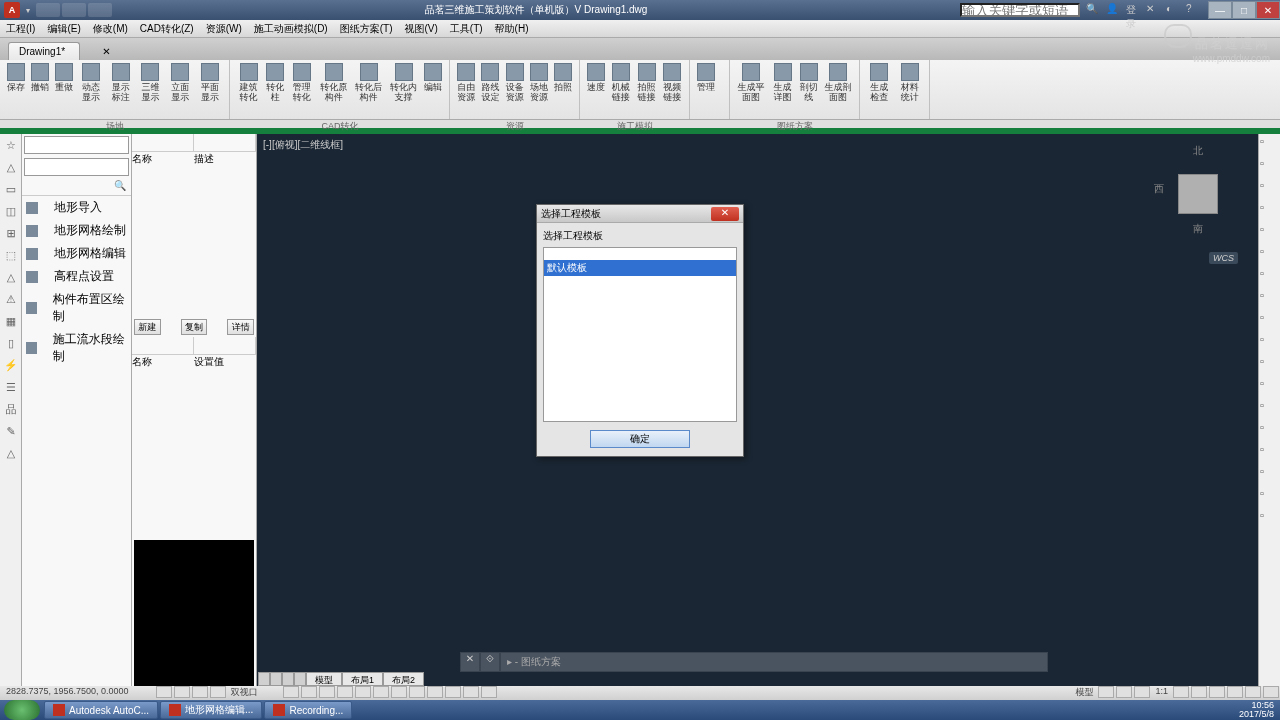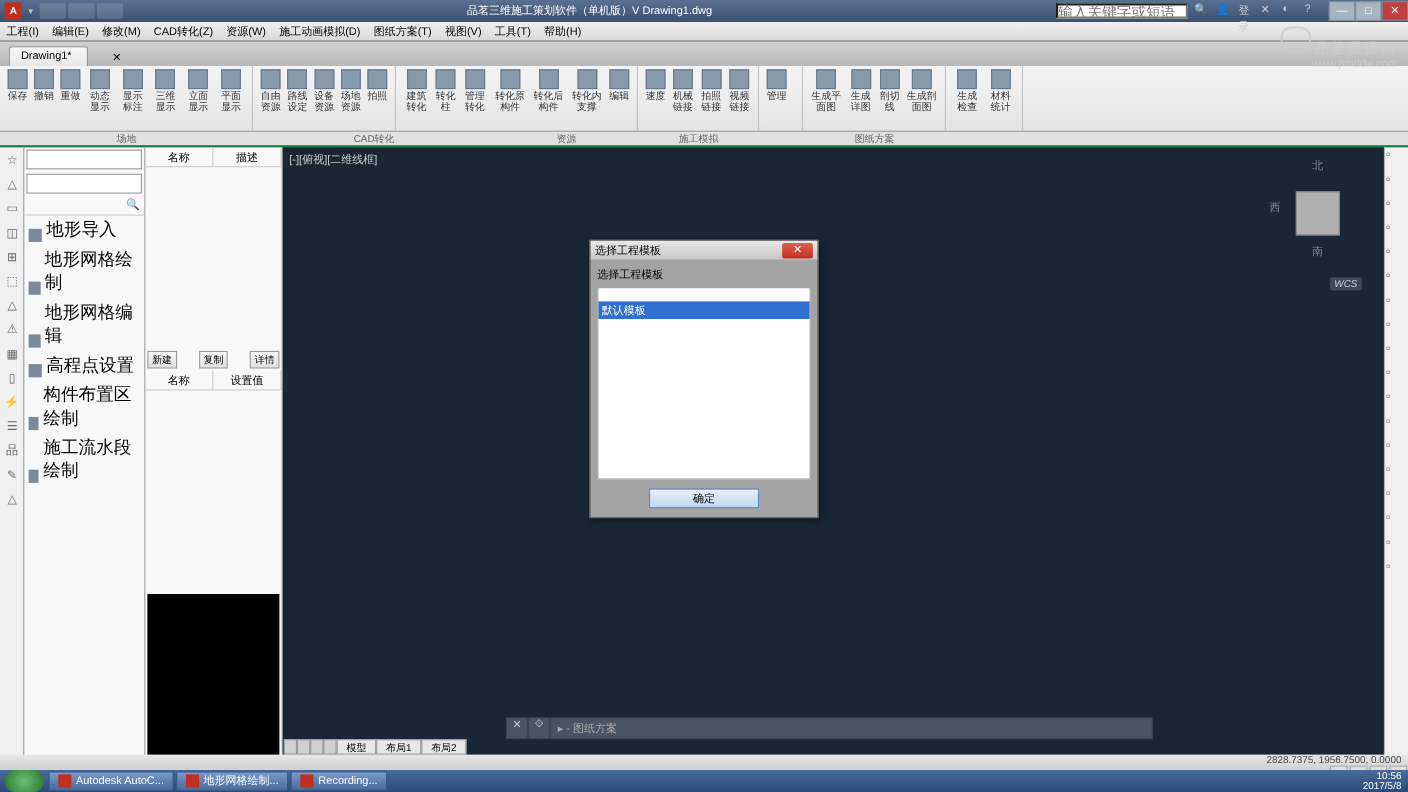--- a/index.html
+++ b/index.html
@@ -27,38 +27,38 @@
 .tabbar .tab { background: linear-gradient(#f8f8f8, #e8e8e8); padding: 3px 14px 3px 10px; font-size: 10px; border: 1px solid #999; border-bottom: none; border-radius: 3px 3px 0 0; margin-right: 18px; }
 .tabbar .tab-close { width: 14px; height: 14px; margin-left: 4px; font-size: 10px; }
 
 
 .ribbon { height: 60px; background: linear-gradient(#f4f4f4, #e4e4e4); border-bottom: 1px solid #aaa; display: flex; }
 .ribbon-group { border-right: 1px solid #c0c0c0; padding: 2px 4px; display: flex; flex-direction: column; position: relative; }
 .ribbon-group .buttons { display: flex; flex: 1; }
 .ribbon-btn { display: flex; flex-direction: column; align-items: center; padding: 1px 3px; font-size: 9px; cursor: pointer; }
 .ribbon-btn .ico { width: 18px; height: 18px; background: #8899aa; border: 1px solid #667788; margin-bottom: 1px; }
 .ribbon-btn .lbl { font-size: 9px; color: #333; line-height: 10px; text-align: center; }
-.ribbon-label-row { height: 14px; background: #e0e0e0; border-bottom: 2px solid #15803d; display: flex; font-size: 9px; color: #666; }
+.ribbon-label-row { height: 14px; background: #e0e0e0; border-bottom: 6px solid #15803d; display: flex; font-size: 9px; color: #666; }
 .ribbon-label-row span { text-align: center; }
 
 
 .main { display: flex; height: 558px; }
 .left-toolbar { width: 22px; background: #f0f0f0; border-right: 1px solid #aaa; display: flex; flex-direction: column; }
 .left-toolbar .tool { width: 20px; height: 20px; margin: 1px; display: flex; align-items: center; justify-content: center; font-size: 11px; color: #666; }
 
 .left-panel { width: 110px; background: #f8f8f8; border-right: 1px solid #aaa; display: flex; flex-direction: column; }
 .left-panel .combo { height: 18px; border: 1px solid #999; margin: 2px; background: #fff; font-size: 10px; }
 .left-panel .search-row { height: 18px; border-bottom: 1px solid #ccc; position: relative; }
 .left-panel .nav-list { flex: 1; }
-.left-panel .nav-item { padding: 3px 4px; font-size: 16px; display: flex; align-items: flex-end; gap: 4px; }
+.left-panel .nav-item { padding: 3px 4px; font-size: 12px; display: flex; align-items: center; gap: 16px; }
 .left-panel .nav-item .ic { width: 12px; height: 12px; background: #7a8a9a; }
 
 .mid-panel { width: 125px; background: #f8f8f8; border-right: 1px solid #aaa; display: flex; flex-direction: column; }
 .mid-panel .header-row { display: flex; height: 18px; border-bottom: 1px solid #ccc; font-size: 10px; }
-.mid-panel .header-row span { flex: 1; text-align: center; border-right: 1px solid #ccc; padding-top: 2px; }
+.mid-panel .header-row span { flex: 1; text-align: left; border-right: 1px solid #ccc; padding-top: 18px; }
 .mid-panel .body1 { height: 165px; }
 .mid-panel .btn-row { display: flex; gap: 20px; padding: 2px; }
 .mid-panel .btn-row button { flex: 1; font-size: 9px; height: 16px; border: 1px solid #999; background: linear-gradient(#f8f8f8,#e0e0e0); }
 .mid-panel .body2 { flex: 1; }
 .mid-panel .preview { height: 150px; background: #000; margin: 2px; }
 
 .viewport { flex: 1; background: #1a2633; position: relative; }
 .viewport .vp-label { position: absolute; top: 4px; left: 6px; color: #ccc; font-size: 10px; }
 .viewcube { position: absolute; top: 10px; right: 20px; width: 80px; height: 100px; }
 .viewcube .cube { width: 40px; height: 40px; background: #b0b0b0; border: 1px solid #888; position: absolute; top: 30px; left: 20px; }
@@ -72,38 +72,38 @@
 .cmdline-row { position: absolute; bottom: 48px; left: 460px; right: 232px; height: 20px; display: flex; background: #3a4450; }
 .cmdline-row .cmd-btn { width: 18px; height: 18px; background: #4a5460; margin: 1px; font-size: 10px; color: #ccc; text-align: center; }
 .cmdline-row .cmd-input { flex: 1; background: #4a5460; color: #aaa; font-size: 10px; padding: 2px 6px; margin: 1px; }
 
 
 .model-tabs { position: absolute; bottom: 34px; left: 258px; height: 14px; display: flex; font-size: 9px; }
 .model-tabs .mt-btn { width: 12px; background: #d0d0d0; border: 1px solid #999; }
 .model-tabs .mt-tab { padding: 1px 8px; background: #e8e8e8; border: 1px solid #999; }
 
 
-.statusbar { position: absolute; bottom: 20px; left: 0; right: 0; height: 14px; background: linear-gradient(#e8e8e8,#d0d0d0); display: flex; align-items: flex-end; font-size: 9px; color: #444; flex-direction: column; }
+.statusbar { position: absolute; bottom: 20px; left: 0; right: 0; height: 14px; background: linear-gradient(#e8e8e8,#d0d0d0); display: flex; align-items: flex-start; font-size: 9px; color: #444; }
 .statusbar .coords { padding: 0 6px; }
 .statusbar .sb-btns { display: flex; margin-left: auto; }
 .statusbar .sb-btn, .statusbar .sb-mid { width: 16px; height: 12px; border: 1px solid #aaa; margin: 0 1px; background: #e0e0e0; }
 .statusbar .sb-text { padding: 0 4px; }
 .statusbar .mid-btns { display: flex; margin-left: 20px; }
 
 
 .taskbar { position: absolute; bottom: 0; left: 0; right: 0; height: 20px; background: linear-gradient(#4a6a9a, #2a4a7a); display: flex; align-items: center; }
 .taskbar .start { width: 36px; height: 20px; background: radial-gradient(circle,#6ac070,#2a7030); border-radius: 10px; margin: 0 4px; }
 .taskbar .task-btn { height: 18px; padding: 1px 8px; background: linear-gradient(#7a9aca,#4a6a9a); border: 1px solid #3a5a8a; border-radius: 2px; color: #fff; font-size: 10px; margin-right: 2px; display: flex; align-items: center; gap: 4px; }
 .taskbar .task-btn .tic { width: 12px; height: 12px; background: #c03020; }
 .taskbar .tray { margin-left: auto; display: flex; align-items: center; gap: 3px; padding-right: 6px; color: #fff; font-size: 9px; }
 .taskbar .tray .tr-ic { width: 12px; height: 12px; }
 .taskbar .clock { text-align: right; line-height: 9px; }
 
 
-.dialog-overlay { position: absolute; top: 218px; left: 536px; width: 208px; background: #a3a3a3; border: 1px solid #666; box-shadow: 2px 2px 6px rgba(0,0,0,0.4); }
+.dialog-overlay { position: absolute; top: 204px; left: 536px; width: 208px; background: #e5e5e5; border: 1px solid #666; box-shadow: 2px 2px 6px rgba(0,0,0,0.4); }
 .dialog-titlebar { height: 18px; background: linear-gradient(#e8e8e8,#c8c8c8); display: flex; align-items: center; padding: 0 4px; font-size: 10px; border-bottom: 1px solid #aaa; }
 .dialog-titlebar .dlg-title { flex: 1; }
 .dialog-titlebar .dlg-close { width: 28px; height: 14px; background: linear-gradient(#e06050,#c03020); color: #fff; text-align: center; border-radius: 2px; font-size: 10px; }
 .dialog-body { padding: 6px; }
 .dialog-body .dlg-label { font-size: 10px; margin-bottom: 4px; }
 .dialog-body .dlg-list { border: 1px solid #999; background: #fff; height: 175px; }
 .dialog-body .dlg-list-item { background: #3070d0; color: #fff; font-size: 10px; padding: 1px 3px; margin-top: 12px; }
 .dialog-body .dlg-ok { display: block; margin: 8px auto 2px; width: 100px; height: 18px; font-size: 10px; border: 1px solid #5a8aca; background: linear-gradient(#e8f0fa,#c0d8f0); }
 
 
@@ -189,20 +189,52 @@
         <div class="ribbon-btn">
           <div class="ico"></div>
           <div class="lbl">立面显示</div>
         </div>
         <div class="ribbon-btn">
           <div class="ico"></div>
           <div class="lbl">平面显示</div>
         </div>
       </div>
     </div>
+    <div class="ribbon-group" style="width: 220px;">
+      <div class="buttons">
+        <div class="ribbon-btn">
+          <div class="ico"></div>
+          <div class="lbl">建筑转化</div>
+        </div>
+        <div class="ribbon-btn">
+          <div class="ico"></div>
+          <div class="lbl">转化柱</div>
+        </div>
+        <div class="ribbon-btn">
+          <div class="ico"></div>
+          <div class="lbl">管理转化</div>
+        </div>
+        <div class="ribbon-btn">
+          <div class="ico"></div>
+          <div class="lbl">转化原构件</div>
+        </div>
+        <div class="ribbon-btn">
+          <div class="ico"></div>
+          <div class="lbl">转化后构件</div>
+        </div>
+        <div class="ribbon-btn">
+          <div class="ico"></div>
+          <div class="lbl">转化内支撑</div>
+        </div>
+        <div class="ribbon-btn">
+          <div class="ico"></div>
+          <div class="lbl">编辑</div>
+        </div>
+      </div>
+    </div>
     <div class="ribbon-group" style="width: 130px;">
       <div class="buttons">
         <div class="ribbon-btn">
           <div class="ico"></div>
           <div class="lbl">自由资源</div>
         </div>
         <div class="ribbon-btn">
           <div class="ico"></div>
           <div class="lbl">路线设定</div>
         </div>
@@ -210,52 +242,20 @@
           <div class="ico"></div>
           <div class="lbl">设备资源</div>
         </div>
         <div class="ribbon-btn">
           <div class="ico"></div>
           <div class="lbl">场地资源</div>
         </div>
         <div class="ribbon-btn">
           <div class="ico"></div>
           <div class="lbl">拍照</div>
-        </div>
-      </div>
-    </div>
-    <div class="ribbon-group" style="width: 220px;">
-      <div class="buttons">
-        <div class="ribbon-btn">
-          <div class="ico"></div>
-          <div class="lbl">建筑转化</div>
-        </div>
-        <div class="ribbon-btn">
-          <div class="ico"></div>
-          <div class="lbl">转化柱</div>
-        </div>
-        <div class="ribbon-btn">
-          <div class="ico"></div>
-          <div class="lbl">管理转化</div>
-        </div>
-        <div class="ribbon-btn">
-          <div class="ico"></div>
-          <div class="lbl">转化原构件</div>
-        </div>
-        <div class="ribbon-btn">
-          <div class="ico"></div>
-          <div class="lbl">转化后构件</div>
-        </div>
-        <div class="ribbon-btn">
-          <div class="ico"></div>
-          <div class="lbl">转化内支撑</div>
-        </div>
-        <div class="ribbon-btn">
-          <div class="ico"></div>
-          <div class="lbl">编辑</div>
         </div>
       </div>
     </div>
     <div class="ribbon-group" style="width: 110px;">
       <div class="buttons">
         <div class="ribbon-btn">
           <div class="ico"></div>
           <div class="lbl">速度</div>
         </div>
         <div class="ribbon-btn">
@@ -484,21 +484,21 @@
 
 <div class="taskbar">
   <div class="start"></div>
   <div id="tasks" style="display:flex">
       <div class="task-btn">
         <div class="tic"></div>
         <span>Autodesk AutoC...</span>
       </div>
       <div class="task-btn">
         <div class="tic"></div>
-        <span>地形网格绘制...</span>
+        <span>地形网格编辑...</span>
       </div>
       <div class="task-btn">
         <div class="tic"></div>
         <span>Recording...</span>
       </div>
     </div>
   <div class="tray">
     <div class="tr-ic"></div>
     <div class="tr-ic"></div>
     <div class="tr-ic"></div>

